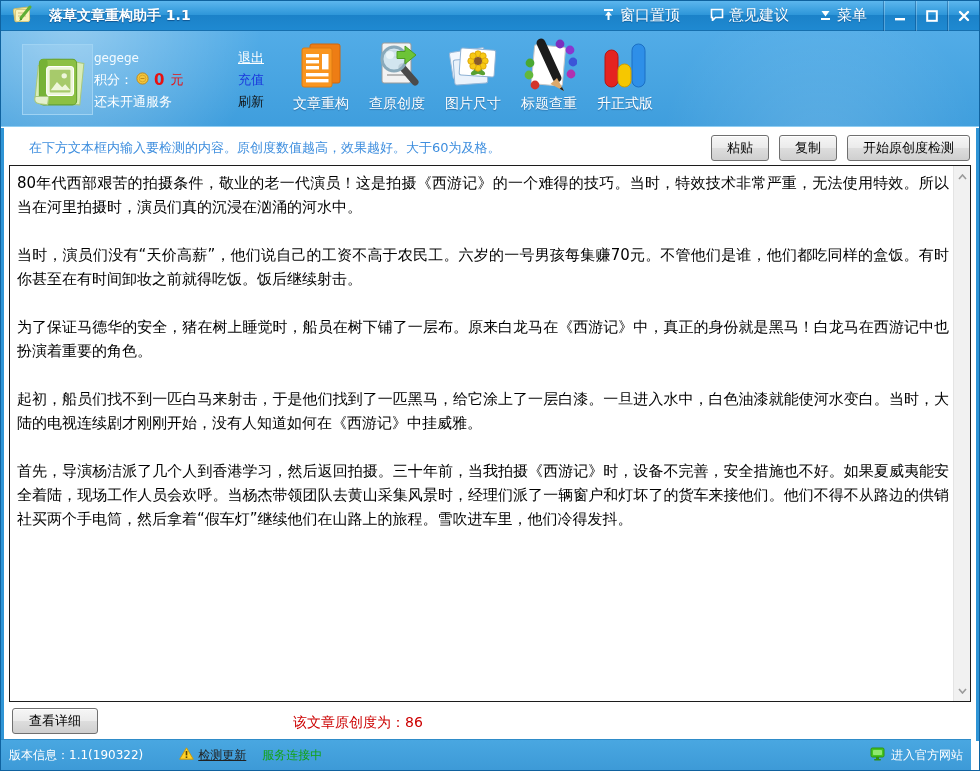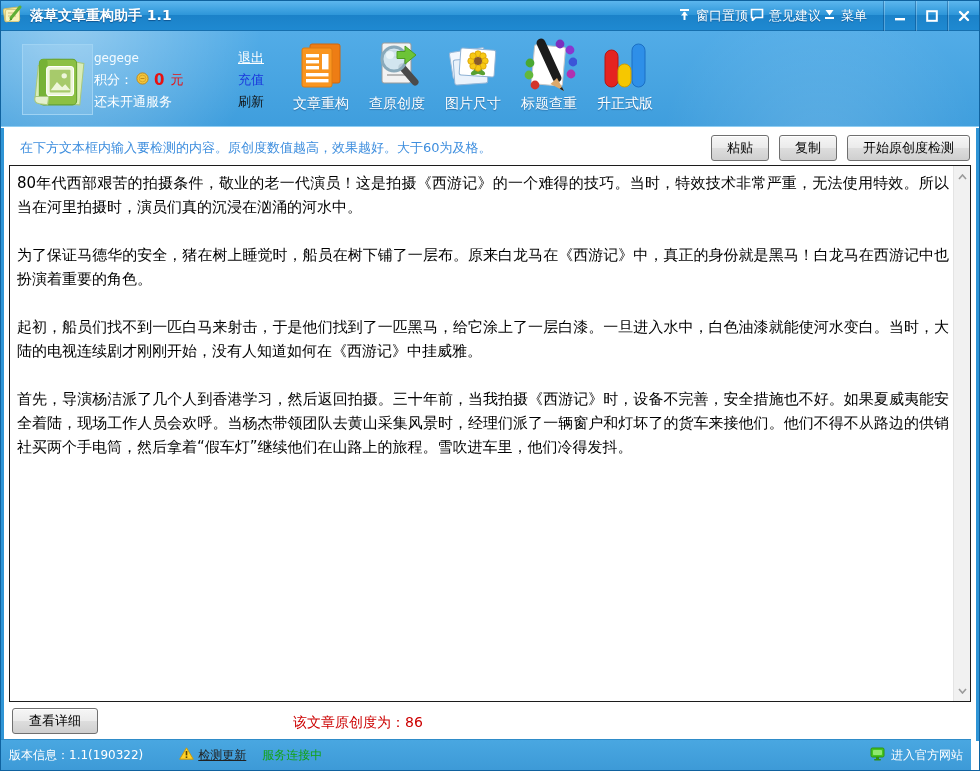--- a/index.html
+++ b/index.html
@@ -8,23 +8,23 @@
 
   .window { position: relative; width: 980px; height: 771px; background: #fff; border: 1px solid #0f629f; }
 
   
   .titlebar {
     position: absolute; top: 0; left: 0; right: 0; height: 30px;
     background: linear-gradient(#5cb6ee 0%, #2d96d9 48%, #1b82c9 50%, #1f89d1 100%);
     border-bottom: 1px solid #166fae;
     display: flex; align-items: center; color: #fff;
   }
-  .title-left { display: flex; align-items: center; gap: 7px; flex: 1; }
+  .title-left { display: flex; align-items: center; gap: 16px; padding-left: 10px; flex: 1; }
   .app-title { font-size: 14px; font-weight: bold; text-shadow: 0 1px 1px rgba(0,40,90,.5); }
-  .title-actions { display: flex; align-items: flex-end; gap: 2px; font-size: 13px; }
+  .title-actions { display: flex; align-items: flex-end; gap: 30px; font-size: 15px; }
   .title-action { display: flex; align-items: center; gap: 5px; cursor: pointer; text-shadow: 0 1px 1px rgba(0,40,90,.4); }
   .winbtns { display: flex; margin-left: 16px; height: 30px; }
   .winbtn {
     width: 32px; height: 30px; display: flex; align-items: center; justify-content: center;
     border-left: 1px solid rgba(0,50,100,.35); box-shadow: inset 1px 0 0 rgba(255,255,255,.25);
     cursor: pointer;
   }
 
   
   .header {
@@ -53,21 +53,21 @@
 
   .toolbar { position: absolute; left: 282px; top: 6px; display: flex; }
   .tool-item { width: 76px; display: flex; flex-direction: column; align-items: center; cursor: pointer; }
   .tool-item svg { width: 56px; height: 56px; }
   .tool-label { color: #fff; font-size: 14px; margin-top: 2px; text-shadow: 0 1px 1px rgba(0,40,90,.4); white-space: nowrap; }
 
   
   .main { position: absolute; top: 127px; left: 0; right: 0; height: 613px; background: #2f95d6; padding: 0 3px; }
   .main-inner { position: relative; width: 100%; height: 100%; background: #fff; }
 
-  .instruction-row { height: 37px; display: flex; align-items: center; padding: 2px 6px 0 16px; }
+  .instruction-row { height: 37px; display: flex; align-items: center; padding: 2px 6px 0 25px; }
   .instruction-text { color: #3e8ede; font-size: 13px; flex: 1; }
   .action-buttons { display: flex; gap: 10px; }
   .btn {
     height: 26px; padding: 0 15px; font-size: 13px; color: #000;
     font-family: "DejaVu Sans", "Liberation Sans", sans-serif;
     border: 1px solid #707070; border-radius: 3px;
     background: linear-gradient(#f6f6f6, #ebebeb 48%, #dddddd 52%, #cfcfcf);
     box-shadow: inset 0 1px 0 #ffffff; cursor: pointer; white-space: nowrap;
   }
 
@@ -303,20 +303,21 @@
         <div class="action-buttons">
           <button class="btn">粘贴</button>
           <button class="btn">复制</button>
           <button class="btn">开始原创度检测</button>
         </div>
       </div>
 
       <div class="textbox">
         <div class="text-content">
           <p>80年代西部艰苦的拍摄条件，敬业的老一代演员！这是拍摄《西游记》的一个难得的技巧。当时，特效技术非常严重，无法使用特效。所以当在河里拍摄时，演员们真的沉浸在汹涌的河水中。</p>
+          <p>当时，演员们没有“天价高薪”，他们说自己的工资不高于农民工。六岁的一号男孩每集赚70元。不管他们是谁，他们都吃同样的盒饭。有时你甚至在有时间卸妆之前就得吃饭。饭后继续射击。</p>
           <p>为了保证马德华的安全，猪在树上睡觉时，船员在树下铺了一层布。原来白龙马在《西游记》中，真正的身份就是黑马！白龙马在西游记中也扮演着重要的角色。</p>
           <p>起初，船员们找不到一匹白马来射击，于是他们找到了一匹黑马，给它涂上了一层白漆。一旦进入水中，白色油漆就能使河水变白。当时，大陆的电视连续剧才刚刚开始，没有人知道如何在《西游记》中挂威雅。</p>
           <p>首先，导演杨洁派了几个人到香港学习，然后返回拍摄。三十年前，当我拍摄《西游记》时，设备不完善，安全措施也不好。如果夏威夷能安全着陆，现场工作人员会欢呼。当杨杰带领团队去黄山采集风景时，经理们派了一辆窗户和灯坏了的货车来接他们。他们不得不从路边的供销社买两个手电筒，然后拿着“假车灯”继续他们在山路上的旅程。雪吹进车里，他们冷得发抖。</p>
         </div>
         <div class="vscrollbar">
           <div class="scroll-arrow up">
             <svg width="9" height="6" viewBox="0 0 9 6">
                 <path d="M1 5 L4.5 1 L8 5" fill="none" stroke="#9a9a9a" stroke-width="1.6"></path>
               </svg>
           </div>

